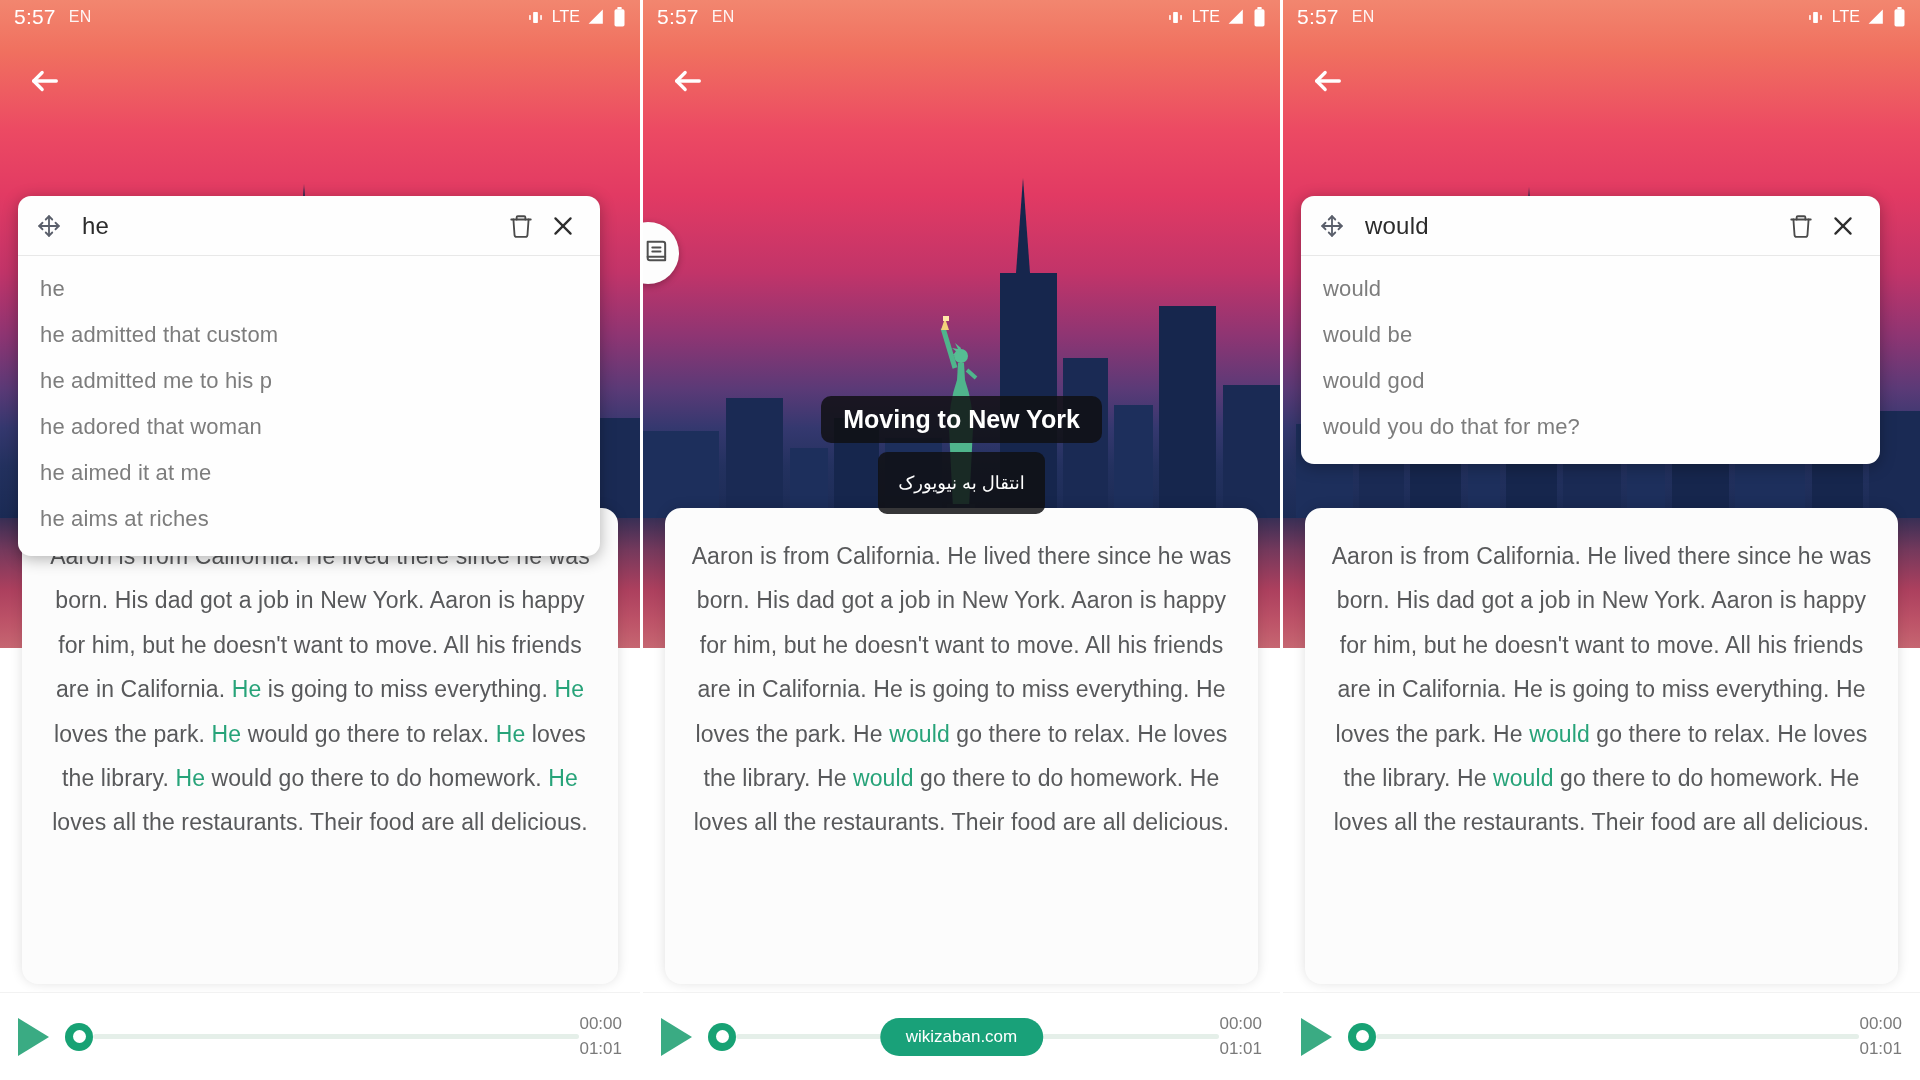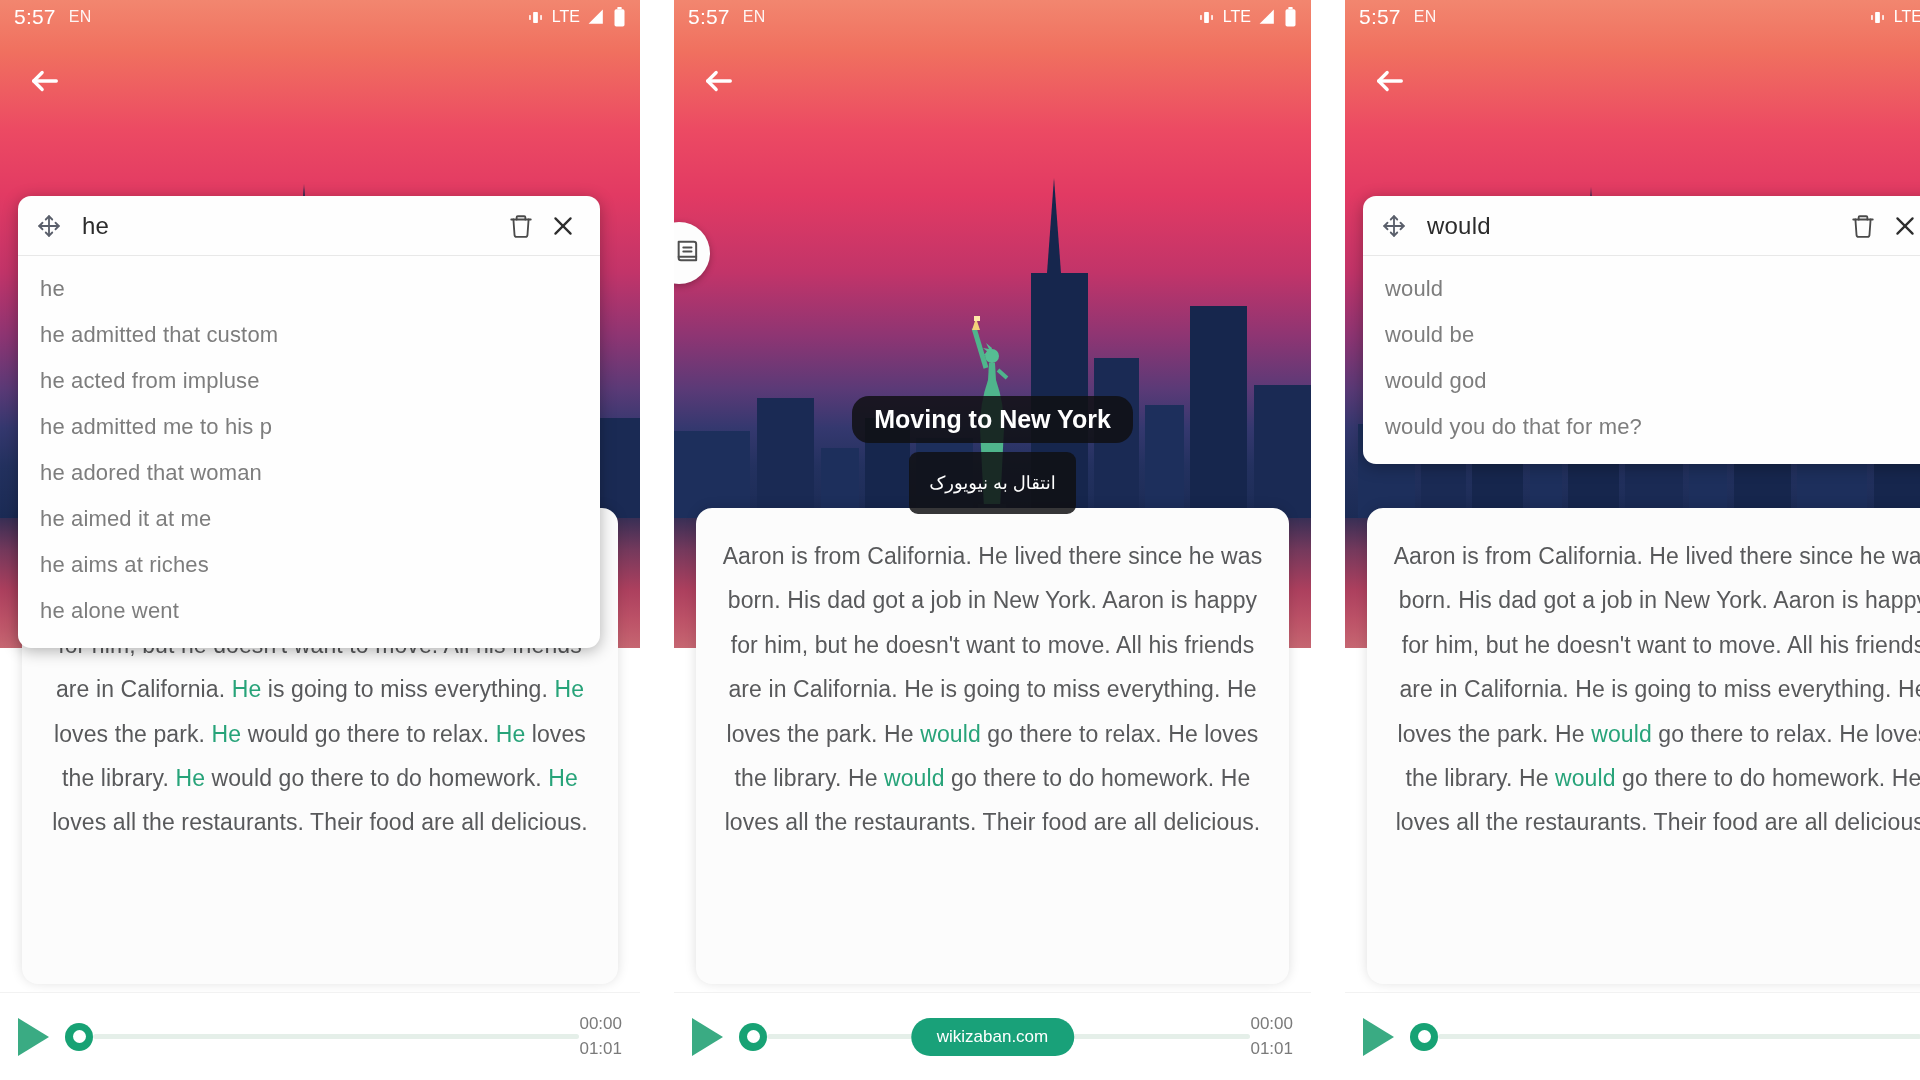--- a/index.html
+++ b/index.html
@@ -2,21 +2,21 @@
 <html><head>
 <meta charset="utf-8">
 <style>
   * { margin:0; padding:0; box-sizing:border-box; }
   html, body {
     width:1920px; height:1080px;
     background:#ffffff;
     font-family:"Liberation Sans", sans-serif;
     overflow:hidden;
   }
-  .stage { position:relative; width:1920px; height:824px; display:flex;gap:31px; }
+  .stage { position:relative; width:1920px; height:824px; display:flex; }
 
   .panel {
     position:relative;
     width:640px; height:1080px;
     overflow:hidden;
     background:#ffffff;
     flex:0 0 640px;
   }
   .panel + .panel { border-left:3px solid #ffffff; }
 
@@ -80,21 +80,21 @@
   }
 
   
   .titlewrap {
     position:absolute; left:0; right:0; top:396px;
     display:flex; flex-direction:column; align-items:center; z-index:20;
   }
   .title-pill {
     background:rgba(16,16,18,.84); color:#fff;
     font-size:25px; font-weight:bold;
-    padding:9px 22px; border-radius:17px; white-space:nowrap;
+    padding:9px 22px; border-radius:10px; white-space:nowrap;
   }
   .subtitle-pill {
     margin-top:9px;
     background:rgba(16,16,18,.84); color:#fff;
     font-size:18px; padding:20px 20px; border-radius:9px;
     direction:rtl; white-space:nowrap;
   }
 
   
   .readcard {
@@ -250,26 +250,24 @@
         <span class="head-btn">
           <svg width="26" height="26" viewBox="0 0 24 24" fill="none" stroke="#2e2e2e" stroke-width="2.1" stroke-linecap="round">
             <line x1="5" y1="5" x2="19" y2="19"></line>
               <line x1="19" y1="5" x2="5" y2="19"></line>
           </svg>
         </span>
       </div>
       <div class="sugg-list">
           <div class="sugg">he</div>
           <div class="sugg">he admitted that custom</div>
-          <div class="sugg">he acted from impluse</div>
           <div class="sugg">he admitted me to his p</div>
           <div class="sugg">he adored that woman</div>
           <div class="sugg">he aimed it at me</div>
           <div class="sugg">he aims at riches</div>
-          <div class="sugg">he alone went</div>
         </div>
     </div>
 
     <div class="player">
       <div class="play-tri"></div>
       <div class="knob"></div>
       <div class="track">
         <div class="track-line"></div>
       </div>
       <div class="times">

